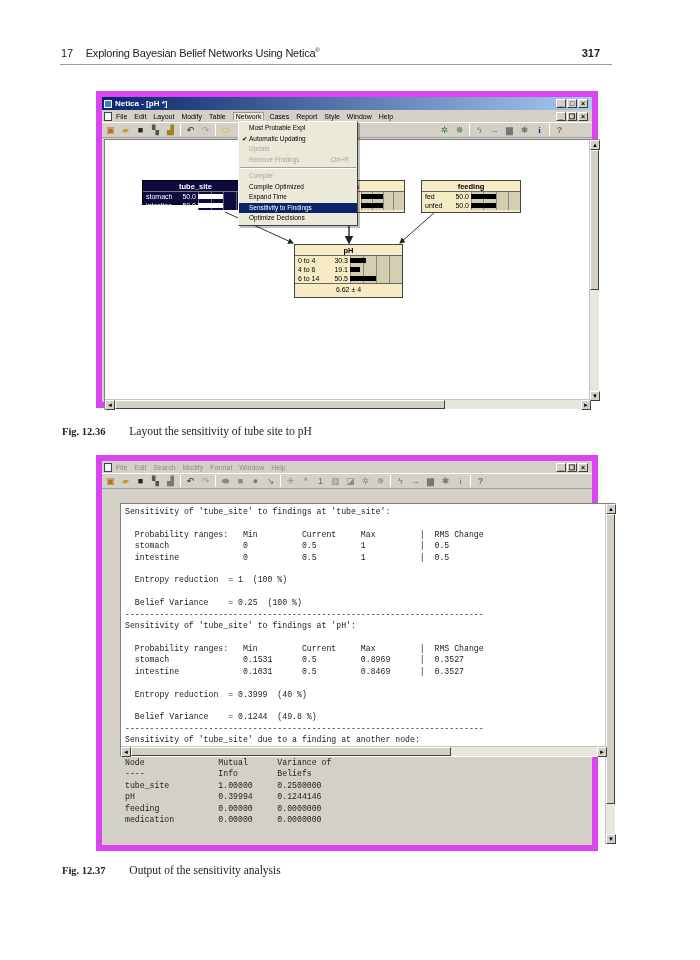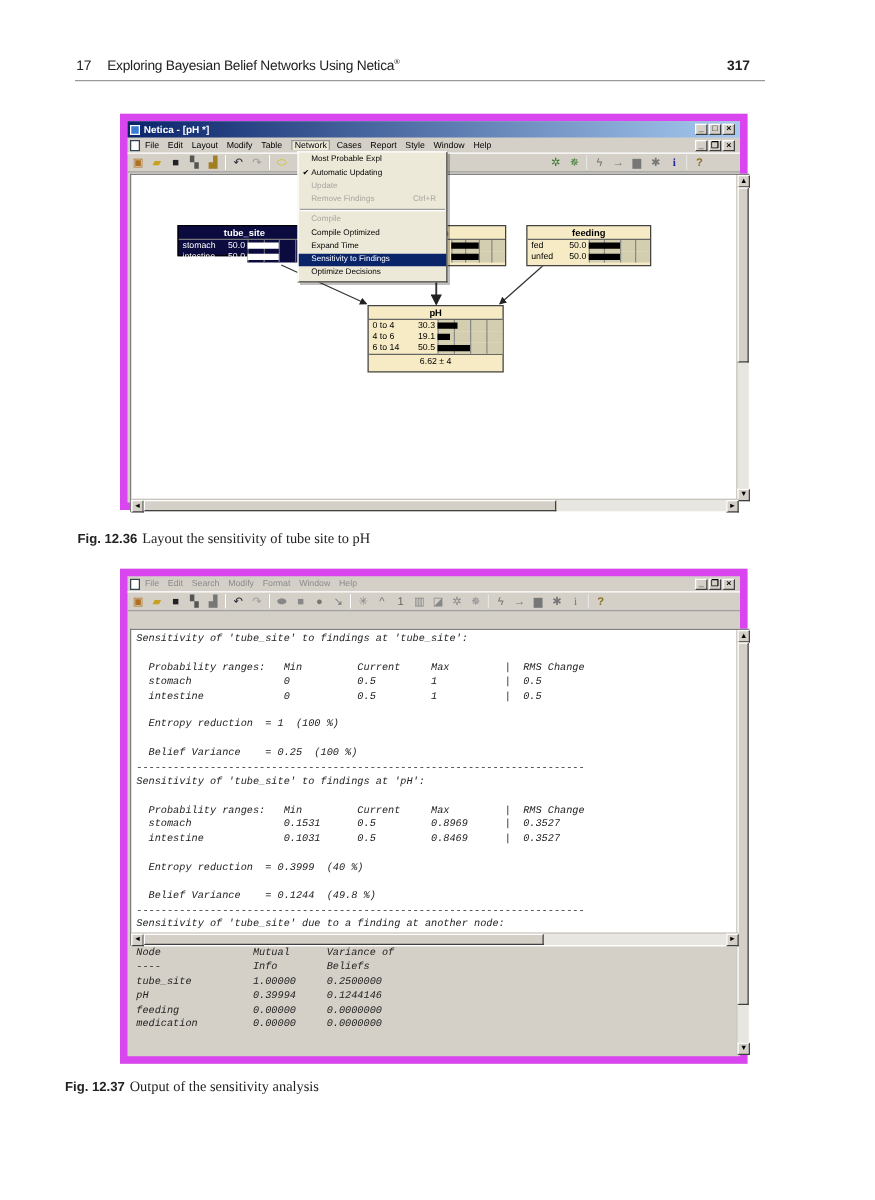--- a/index.html
+++ b/index.html
@@ -47,21 +47,21 @@
 
   .dropdown { position: absolute; background: #ece9d8; border: 1px solid; border-color: #fff #404040 #404040 #fff; box-shadow: 2px 2px 0 rgba(0,0,0,0.25); font-size: 6.5px; color: #000; padding: 1px 0; }
   .dropdown .ditem { height: 10.5px; line-height: 10.5px; padding-left: 10px; position: relative; white-space: nowrap; }
   .dropdown .ditem.disabled { color: #a8a6a0; }
   .dropdown .ditem.highlight { background: #0a246a; color: #fff; }
   .dropdown .ditem .check { position: absolute; left: 3px; }
   .dropdown .ditem .shortcut { position: absolute; right: 8px; }
   .dropdown .dsep { height: 1px; border-top: 1px solid #a0a0a0; border-bottom: 1px solid #fff; margin: 2px 1px; }
 
   .caption { position: absolute; font-family: "Liberation Serif", serif; font-size: 11.5px; color: #222; }
-  .caption .figlabel { font-family: Liberation Sans, sans-serif; font-weight: bold; font-size: 10.5px; margin-right: 1px; }
+  .caption .figlabel { font-family: Liberation Serif, serif; font-weight: bold; font-size: 10.5px; margin-right: 21px; }
 
   .messages { position: absolute; left: 4px; top: 2px; font-family: "Liberation Mono", monospace; font-size: 8.2px; color: #222; white-space: pre; line-height: 11.4px; }
 </style>
 </head>
 <body>
 
 <div class="page-header">
   <div class="chap">
     <span class="chap-num">17</span>
     <span>Exploring Bayesian Belief Networks Using Netica</span><sup style="font-size:6px">®</sup>
@@ -329,21 +329,21 @@
     <span class="tb-sep"></span>
     <span class="tb" style="color:#777">ϟ</span>
     <span class="tb" style="color:#777">→</span>
     <span class="tb" style="color:#777">▆</span>
     <span class="tb" style="color:#777">✱</span>
     <span class="tb" style="color:#777; font-family:'Liberation Serif',serif;">i</span>
     <span class="tb-sep"></span>
     <span class="tb" style="color:#8a7020; font-weight:bold">?</span>
   </div>
 
-  <div class="client" style="left:2px; top:42px; width:496px; height:254px;font-style:italic;">
+  <div class="client" style="left:18px; top:42px; width:496px; height:254px;">
     <div class="messages">Sensitivity of 'tube_site' to findings at 'tube_site':
 
   Probability ranges:   Min         Current     Max         |  RMS Change
   stomach               0           0.5         1           |  0.5
   intestine             0           0.5         1           |  0.5
 
   Entropy reduction  = 1  (100 %)
 
   Belief Variance    = 0.25  (100 %)
 -------------------------------------------------------------------------
@@ -371,16 +371,16 @@
       <span class="arrow" style="bottom:0; left:0;">▼</span>
     </div>
     <div class="hscroll" style="width:486px;">
       <span class="arrow" style="left:0; top:0;">◄</span>
       <span class="thumb" style="left:10px; width:320px;"></span>
       <span class="arrow" style="right:0; top:0;">►</span>
     </div>
   </div>
 </div>
 
-<div class="caption" style="left:52px; top:864px;">
+<div class="caption" style="left:62px; top:864px;">
   <span class="figlabel">Fig. 12.37</span>
   <span>Output of the sensitivity analysis</span>
 </div>
 
 </body></html>

